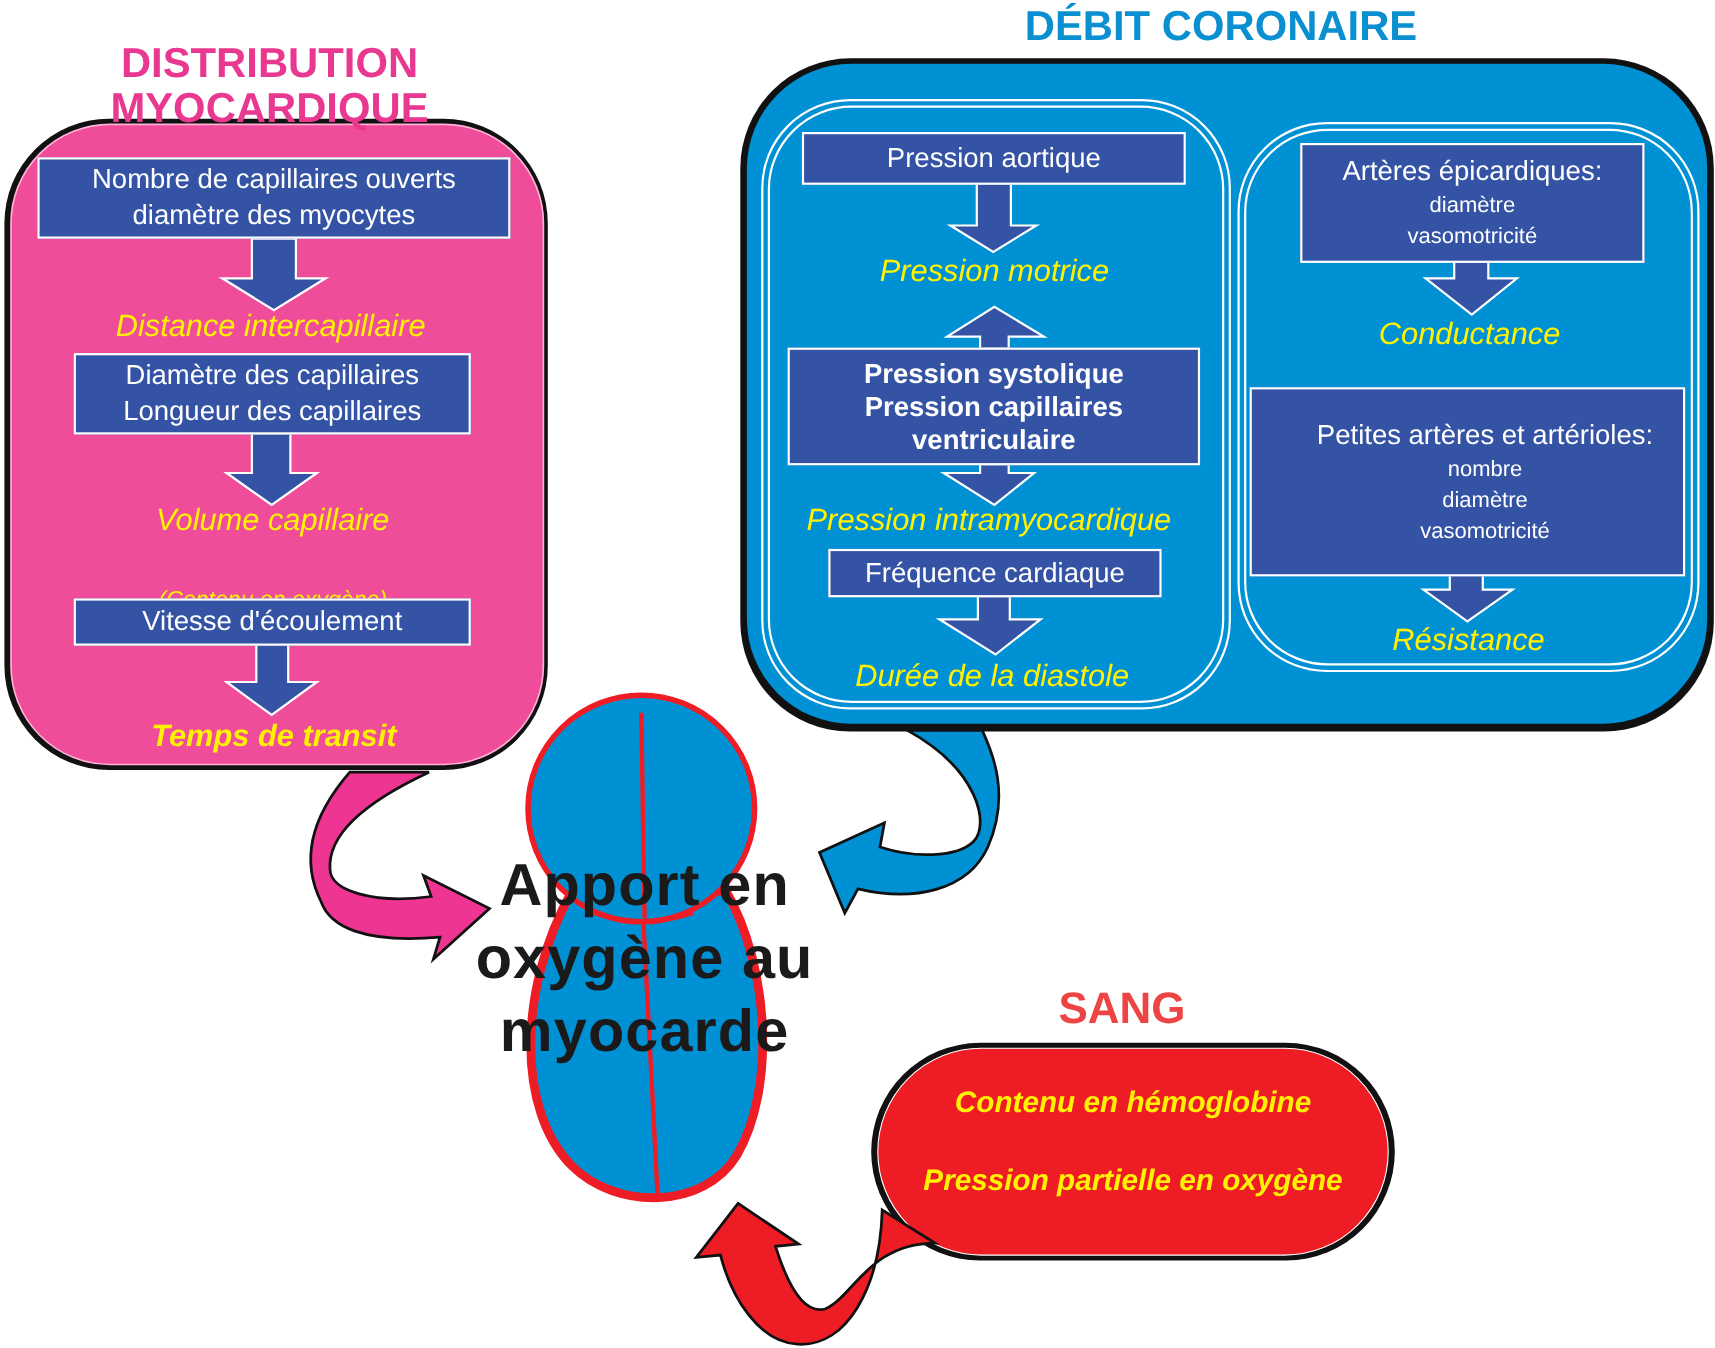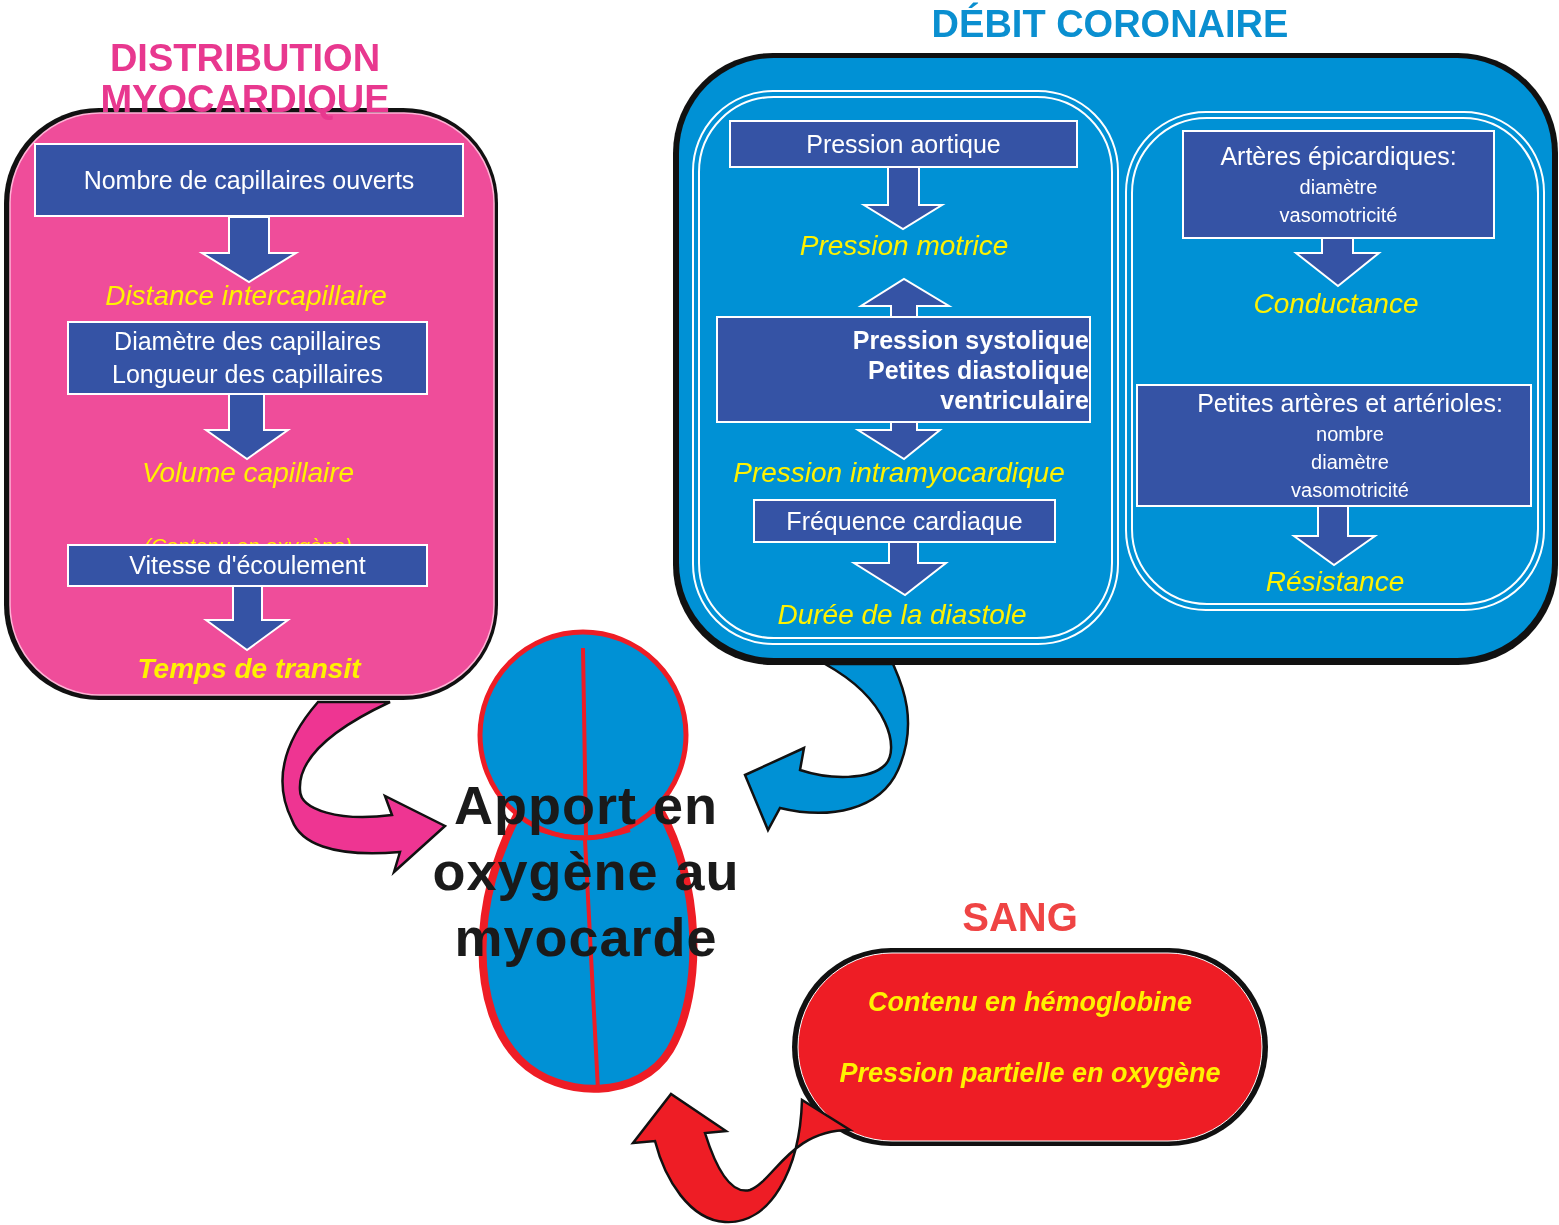--- a/index.html
+++ b/index.html
@@ -79,60 +79,61 @@
 
 <div class="title title-pink" style="left:40px; top:6px; width:410px;margin-top:32px;">
   <div>DISTRIBUTION</div>
   <div>MYOCARDIQUE</div>
 </div>
 <div class="title title-blue" style="left:860px; top:4px; width:500px;">DÉBIT CORONAIRE</div>
 <div class="title title-red" style="left:920px; top:896px; width:200px;">SANG</div>
 
 <div class="box" style="left:34px; top:143px; width:430px; height:74px;">
   <div class="l">Nombre de capillaires ouverts</div>
+  <div class="l">diamètre des myocytes</div>
 </div>
 <div class="out" style="left:246px; top:280px;">Distance intercapillaire</div>
 
 <div class="box" style="left:67px; top:321px; width:361px; height:74px;">
   <div class="l">Diamètre des capillaires</div>
   <div class="l">Longueur des capillaires</div>
 </div>
 <div class="out" style="left:248px; top:457px;">Volume capillaire</div>
 <div class="out small" style="left:248px; top:496px;">(Contenu en oxygène)</div>
 
 <div class="box" style="left:67px; top:544px; width:361px; height:43px;">
   <div class="l">Vitesse d'écoulement</div>
 </div>
 <div class="out bold" style="left:249px; top:653px;">Temps de transit</div>
 
 <div class="box" style="left:729px; top:120px; width:349px; height:48px;">
   <div class="l">Pression aortique</div>
 </div>
 <div class="out" style="left:904px; top:230px;">Pression motrice</div>
 
-<div class="box bold" style="left:716px; top:316px; width:375px; height:107px;align-items:flex-end;">
+<div class="box bold" style="left:716px; top:316px; width:375px; height:107px;">
   <div class="l">Pression systolique</div>
-  <div class="l">Petites diastolique</div>
+  <div class="l">Pression capillaires</div>
   <div class="l">ventriculaire</div>
 </div>
 <div class="out" style="left:899px; top:457px;">Pression intramyocardique</div>
 
 <div class="box" style="left:753px; top:499px; width:303px; height:44px;">
   <div class="l">Fréquence cardiaque</div>
 </div>
 <div class="out" style="left:902px; top:599px;">Durée de la diastole</div>
 
 <div class="box" style="left:1182px; top:130px; width:313px; height:109px;justify-content:center;">
   <div class="l">Artères épicardiques:</div>
   <div class="s">diamètre</div>
   <div class="s">vasomotricité</div>
 </div>
 <div class="out" style="left:1336px; top:288px;">Conductance</div>
 
-<div class="box" style="left:1136px; top:384px; width:396px; height:123px;padding-left:32px;">
+<div class="box" style="left:1136px; top:352px; width:396px; height:172px;padding-left:32px;">
   <div class="l">Petites artères et artérioles:</div>
   <div class="s">nombre</div>
   <div class="s">diamètre</div>
   <div class="s">vasomotricité</div>
 </div>
 <div class="out" style="left:1335px; top:566px;">Résistance</div>
 
 <div class="center-text">
   <div>Apport en</div>
   <div>oxygène au</div>

